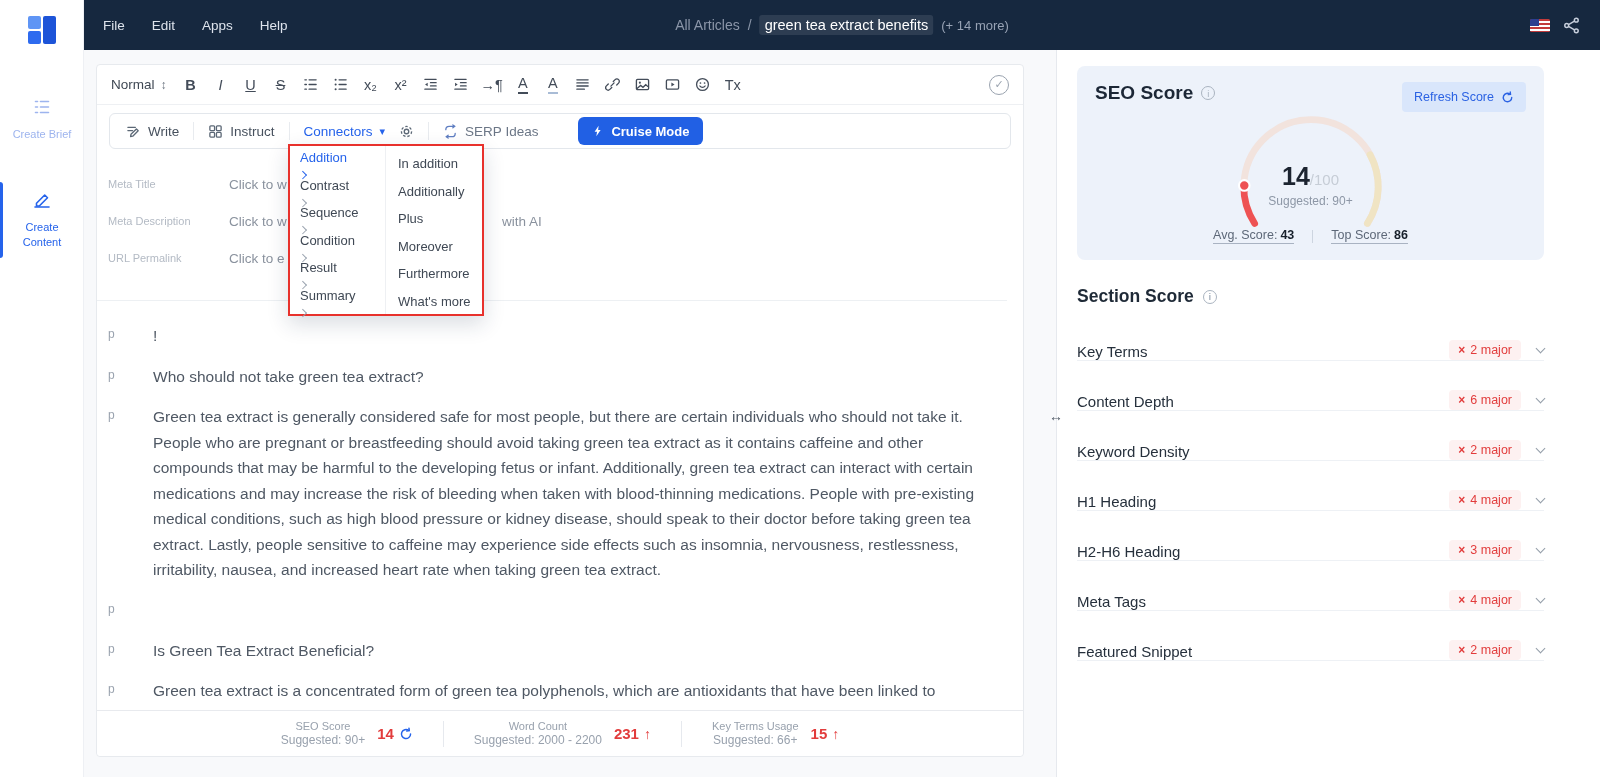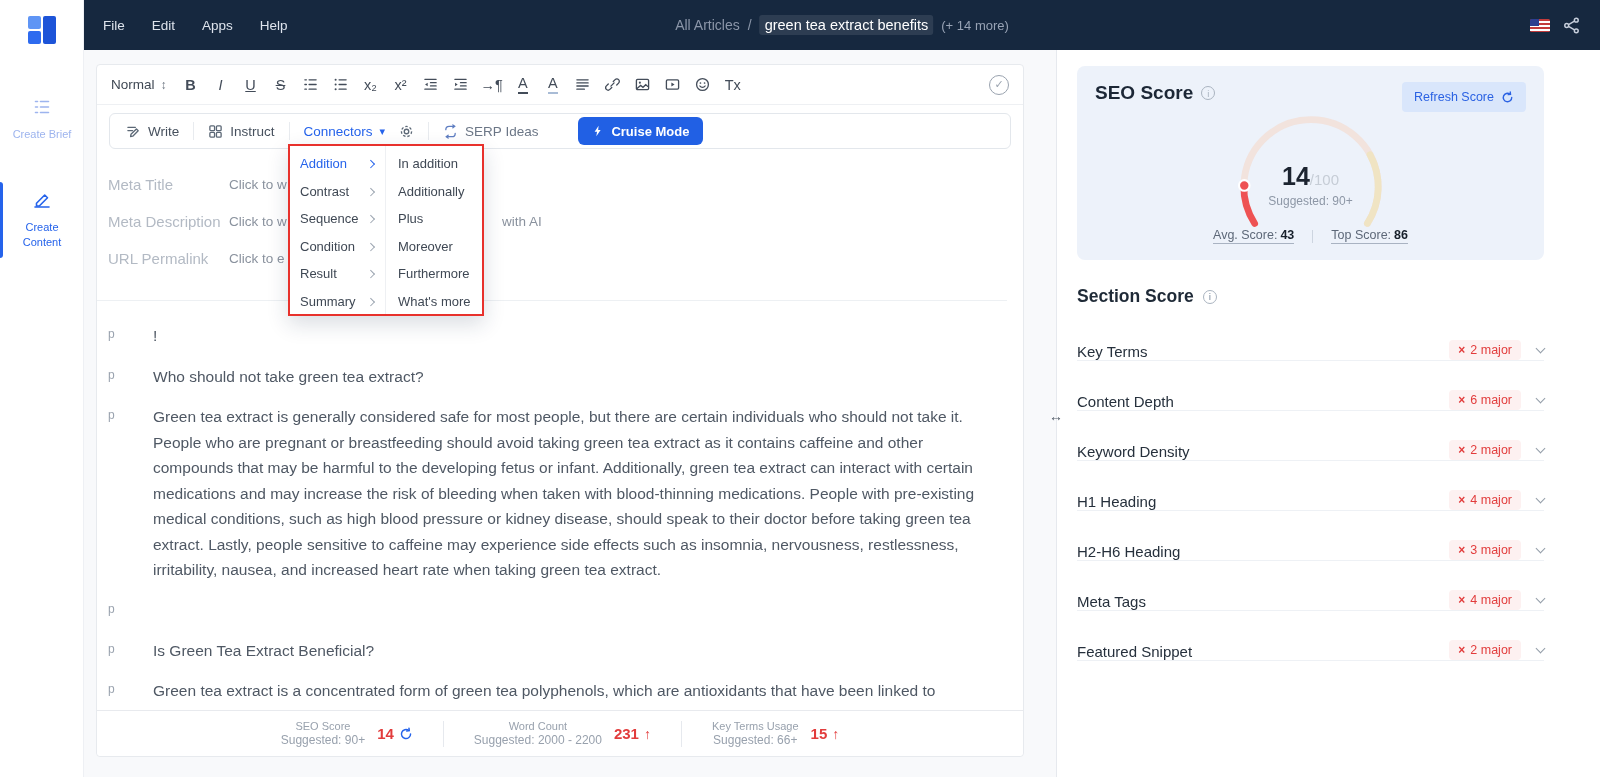--- a/index.html
+++ b/index.html
@@ -65,35 +65,35 @@
   .tb2-item.serp svg { stroke:#5f7ec2; }
   .vdiv { width:1px; height:18px; background:#e8ebef; }
   .cruise { margin-left:26px; display:flex; align-items:center; gap:7px; background:#2160e4; color:#fff; border:none;
             border-radius:6px; height:28px; padding:0 14px; font-size:13px; font-weight:700; cursor:pointer;
             font-family:inherit; }
 
   
   .doc { position:absolute; left:0; right:0; top:84px; bottom:46px; overflow:hidden; }
   .meta-section { padding:26px 0 14px 11px; margin:0 16px 0 0; border-bottom:1px solid #edf0f3; }
   .meta-row { position:relative; display:flex; margin-bottom:19px; height:18px; align-items:center; }
-  .meta-label { width:121px; font-size:15px; color:#b3bac4; }
+  .meta-label { width:121px; font-size:11px; color:#b3bac4; }
   .meta-value { font-size:13.5px; color:#8a929e; cursor:text; }
   .meta-ai { position:absolute; left:394px; font-size:13.5px; color:#8a929e; }
   .paras { padding-top:22px; }
   .para { display:flex; padding:0 30px 0 11px; margin-bottom:15px; }
   .pmark { width:45px; flex:0 0 45px; color:#9aa3af; font-size:12px; padding-top:4px; }
   .ptext { flex:1; font-size:15.5px; line-height:25.5px; color:#4f5864; min-height:25px; cursor:text; }
 
   
   .connectors-menu { position:absolute; left:191px; top:79px; width:196px; height:172px; background:#fff;
                      border:2px solid #e8312c; display:flex; z-index:30; box-shadow:0 8px 20px rgba(23,43,77,.16); }
   .cmenu-col { width:50%; padding:4px 0; }
   .cmenu-col.cats { border-right:1px solid #eef0f3; }
-  .cmenu-row { height:27.5px; display:flex; align-items:center; justify-content:space-between; padding:0 10px 0 10px;
-               font-size:13px; color:#3f4854; cursor:pointer; }
+  .cmenu-row { height:27.5px; display:flex; justify-content:space-between; padding:0 10px 0 10px;
+               font-size:13px; color:#3f4854; cursor:pointer;flex-direction:column; }
   .cmenu-row .chev-r { width:5.5px; height:5.5px; border-top:1.5px solid #9aa3af; border-right:1.5px solid #9aa3af;
                        transform:rotate(45deg); margin-right:2px; }
   .cmenu-row.active { color:#2563eb; }
   .cmenu-row.active .chev-r { border-color:#2563eb; }
   .cmenu-opt { height:27.5px; display:flex; align-items:center; padding:0 10px 0 12px; font-size:13px; color:#3f4854; cursor:pointer; }
 
   
   .statusbar { position:absolute; left:0; right:0; bottom:0; height:46px; background:#fff; border-top:1px solid #e8eaee;
                display:flex; align-items:center; justify-content:center; border-radius:0 0 4px 4px; }
   .sb-group { display:flex; align-items:center; gap:12px; padding:0 30px; }

